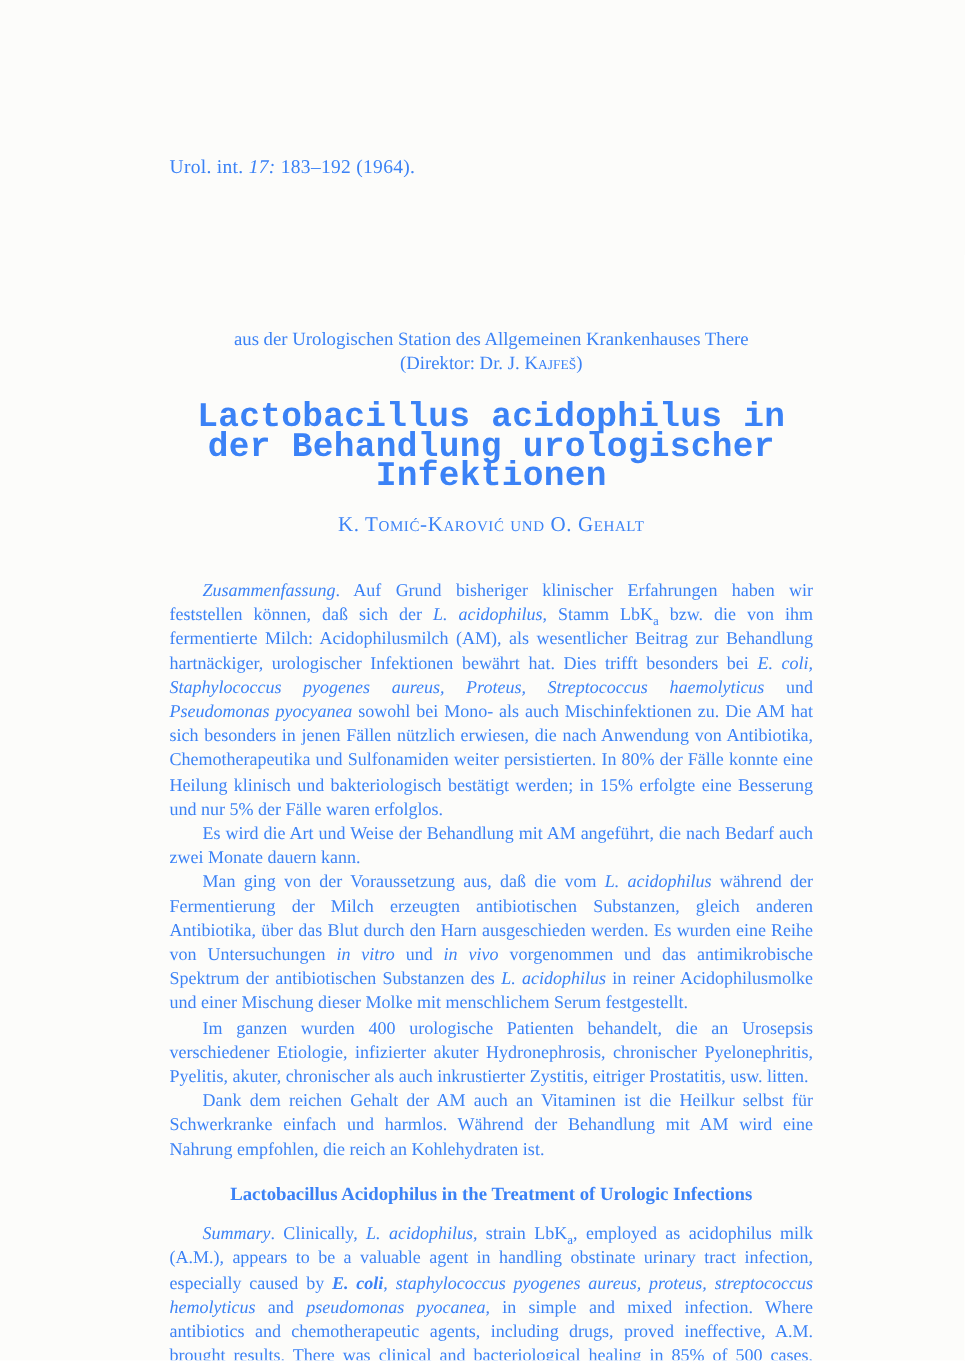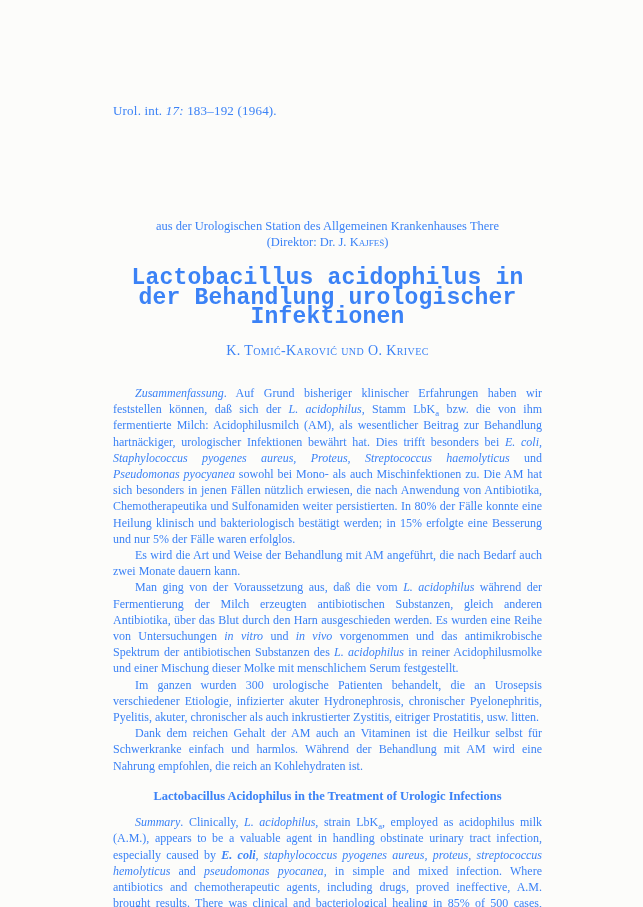--- a/index.html
+++ b/index.html
@@ -79,27 +79,27 @@
 
     <div class="journal-line"><span>Urol. int. </span><span class="i">17:</span><span> 183–192 (1964).</span></div>
 
     <div class="affiliation">
       <div><span>aus der Urologischen Station des Allgemeinen Krankenhauses There</span></div>
       <div><span>(Direktor: Dr. J. </span><span class="sc">Kajfeš</span><span>)</span></div>
     </div>
 
     <h1 class="paper-title">Lactobacillus acidophilus in der Behandlung urologischer Infektionen</h1>
 
-    <div class="authors"><span class="sc">K. Tomić-Karović und O. Krivec</span></div>
+    <div class="authors"><span class="sc">K. Tomić-Karović und O. Gehalt</span></div>
 
     <div class="abstract">
       <p class="para"><span class="i">Zusammenfassung</span><span>. Auf Grund bisheriger klinischer Erfahrungen haben wir feststellen können, daß sich der </span><span class="i">L. acidophilus</span><span>, Stamm LbK</span><span class="sub">a</span><span> bzw. die von ihm fermentierte Milch: Acidophilusmilch (AM), als wesentlicher Beitrag zur Behandlung hartnäckiger, urologischer Infektionen bewährt hat. Dies trifft besonders bei </span><span class="i">E. coli, Staphylococcus pyogenes aureus, Proteus, Streptococcus haemolyticus</span><span> und </span><span class="i">Pseudomonas pyocyanea</span><span> sowohl bei Mono- als auch Mischinfektionen zu. Die AM hat sich besonders in jenen Fällen nützlich erwiesen, die nach Anwendung von Antibiotika, Chemotherapeutika und Sulfonamiden weiter persistierten. In 80% der Fälle konnte eine Heilung klinisch und bakteriologisch bestätigt werden; in 15% erfolgte eine Besserung und nur 5% der Fälle waren erfolglos.</span></p>
       <p class="para"><span>Es wird die Art und Weise der Behandlung mit AM angeführt, die nach Bedarf auch zwei Monate dauern kann.</span></p>
       <p class="para"><span>Man ging von der Voraussetzung aus, daß die vom </span><span class="i">L. acidophilus</span><span> während der Fermentierung der Milch erzeugten antibiotischen Substanzen, gleich anderen Antibiotika, über das Blut durch den Harn ausgeschieden werden. Es wurden eine Reihe von Untersuchungen </span><span class="i">in vitro</span><span> und </span><span class="i">in vivo</span><span> vorgenommen und das antimikrobische Spektrum der antibiotischen Substanzen des </span><span class="i">L. acidophilus</span><span> in reiner Acidophilusmolke und einer Mischung dieser Molke mit menschlichem Serum festgestellt.</span></p>
-      <p class="para"><span>Im ganzen wurden 300 urologische Patienten behandelt, die an Urosepsis verschiedener Etiologie, infizierter akuter Hydronephrosis, chronischer Pyelonephritis, Pyelitis, akuter, chronischer als auch inkrustierter Zystitis, eitriger Prostatitis, usw. litten.</span></p>
+      <p class="para"><span>Im ganzen wurden 400 urologische Patienten behandelt, die an Urosepsis verschiedener Etiologie, infizierter akuter Hydronephrosis, chronischer Pyelonephritis, Pyelitis, akuter, chronischer als auch inkrustierter Zystitis, eitriger Prostatitis, usw. litten.</span></p>
       <p class="para"><span>Dank dem reichen Gehalt der AM auch an Vitaminen ist die Heilkur selbst für Schwerkranke einfach und harmlos. Während der Behandlung mit AM wird eine Nahrung empfohlen, die reich an Kohlehydraten ist.</span></p>
     </div>
 
     <h2 class="english-heading">Lactobacillus Acidophilus in the Treatment of Urologic Infections</h2>
 
     <div class="summary-block">
       <p class="para"><span class="i">Summary</span><span>. Clinically, </span><span class="i">L. acidophilus</span><span>, strain LbK</span><span class="sub">a</span><span>, employed as acidophilus milk (A.M.), appears to be a valuable agent in handling obstinate urinary tract infection, especially caused by </span><span class="bi">E. coli</span><span>, </span><span class="i">staphylococcus pyogenes aureus, proteus, streptococcus hemolyticus</span><span> and </span><span class="i">pseudomonas pyocanea</span><span>, in simple and mixed infection. Where antibiotics and chemotherapeutic agents, including drugs, proved ineffective, A.M. brought results. There was clinical and bacteriological healing in 85% of 500 cases, improvement in 15%, and failure in only 5%. Clinical diagnoses included infected hydronephrosis, chronic pyelo-</span></p>
     </div>
 
   </div>

